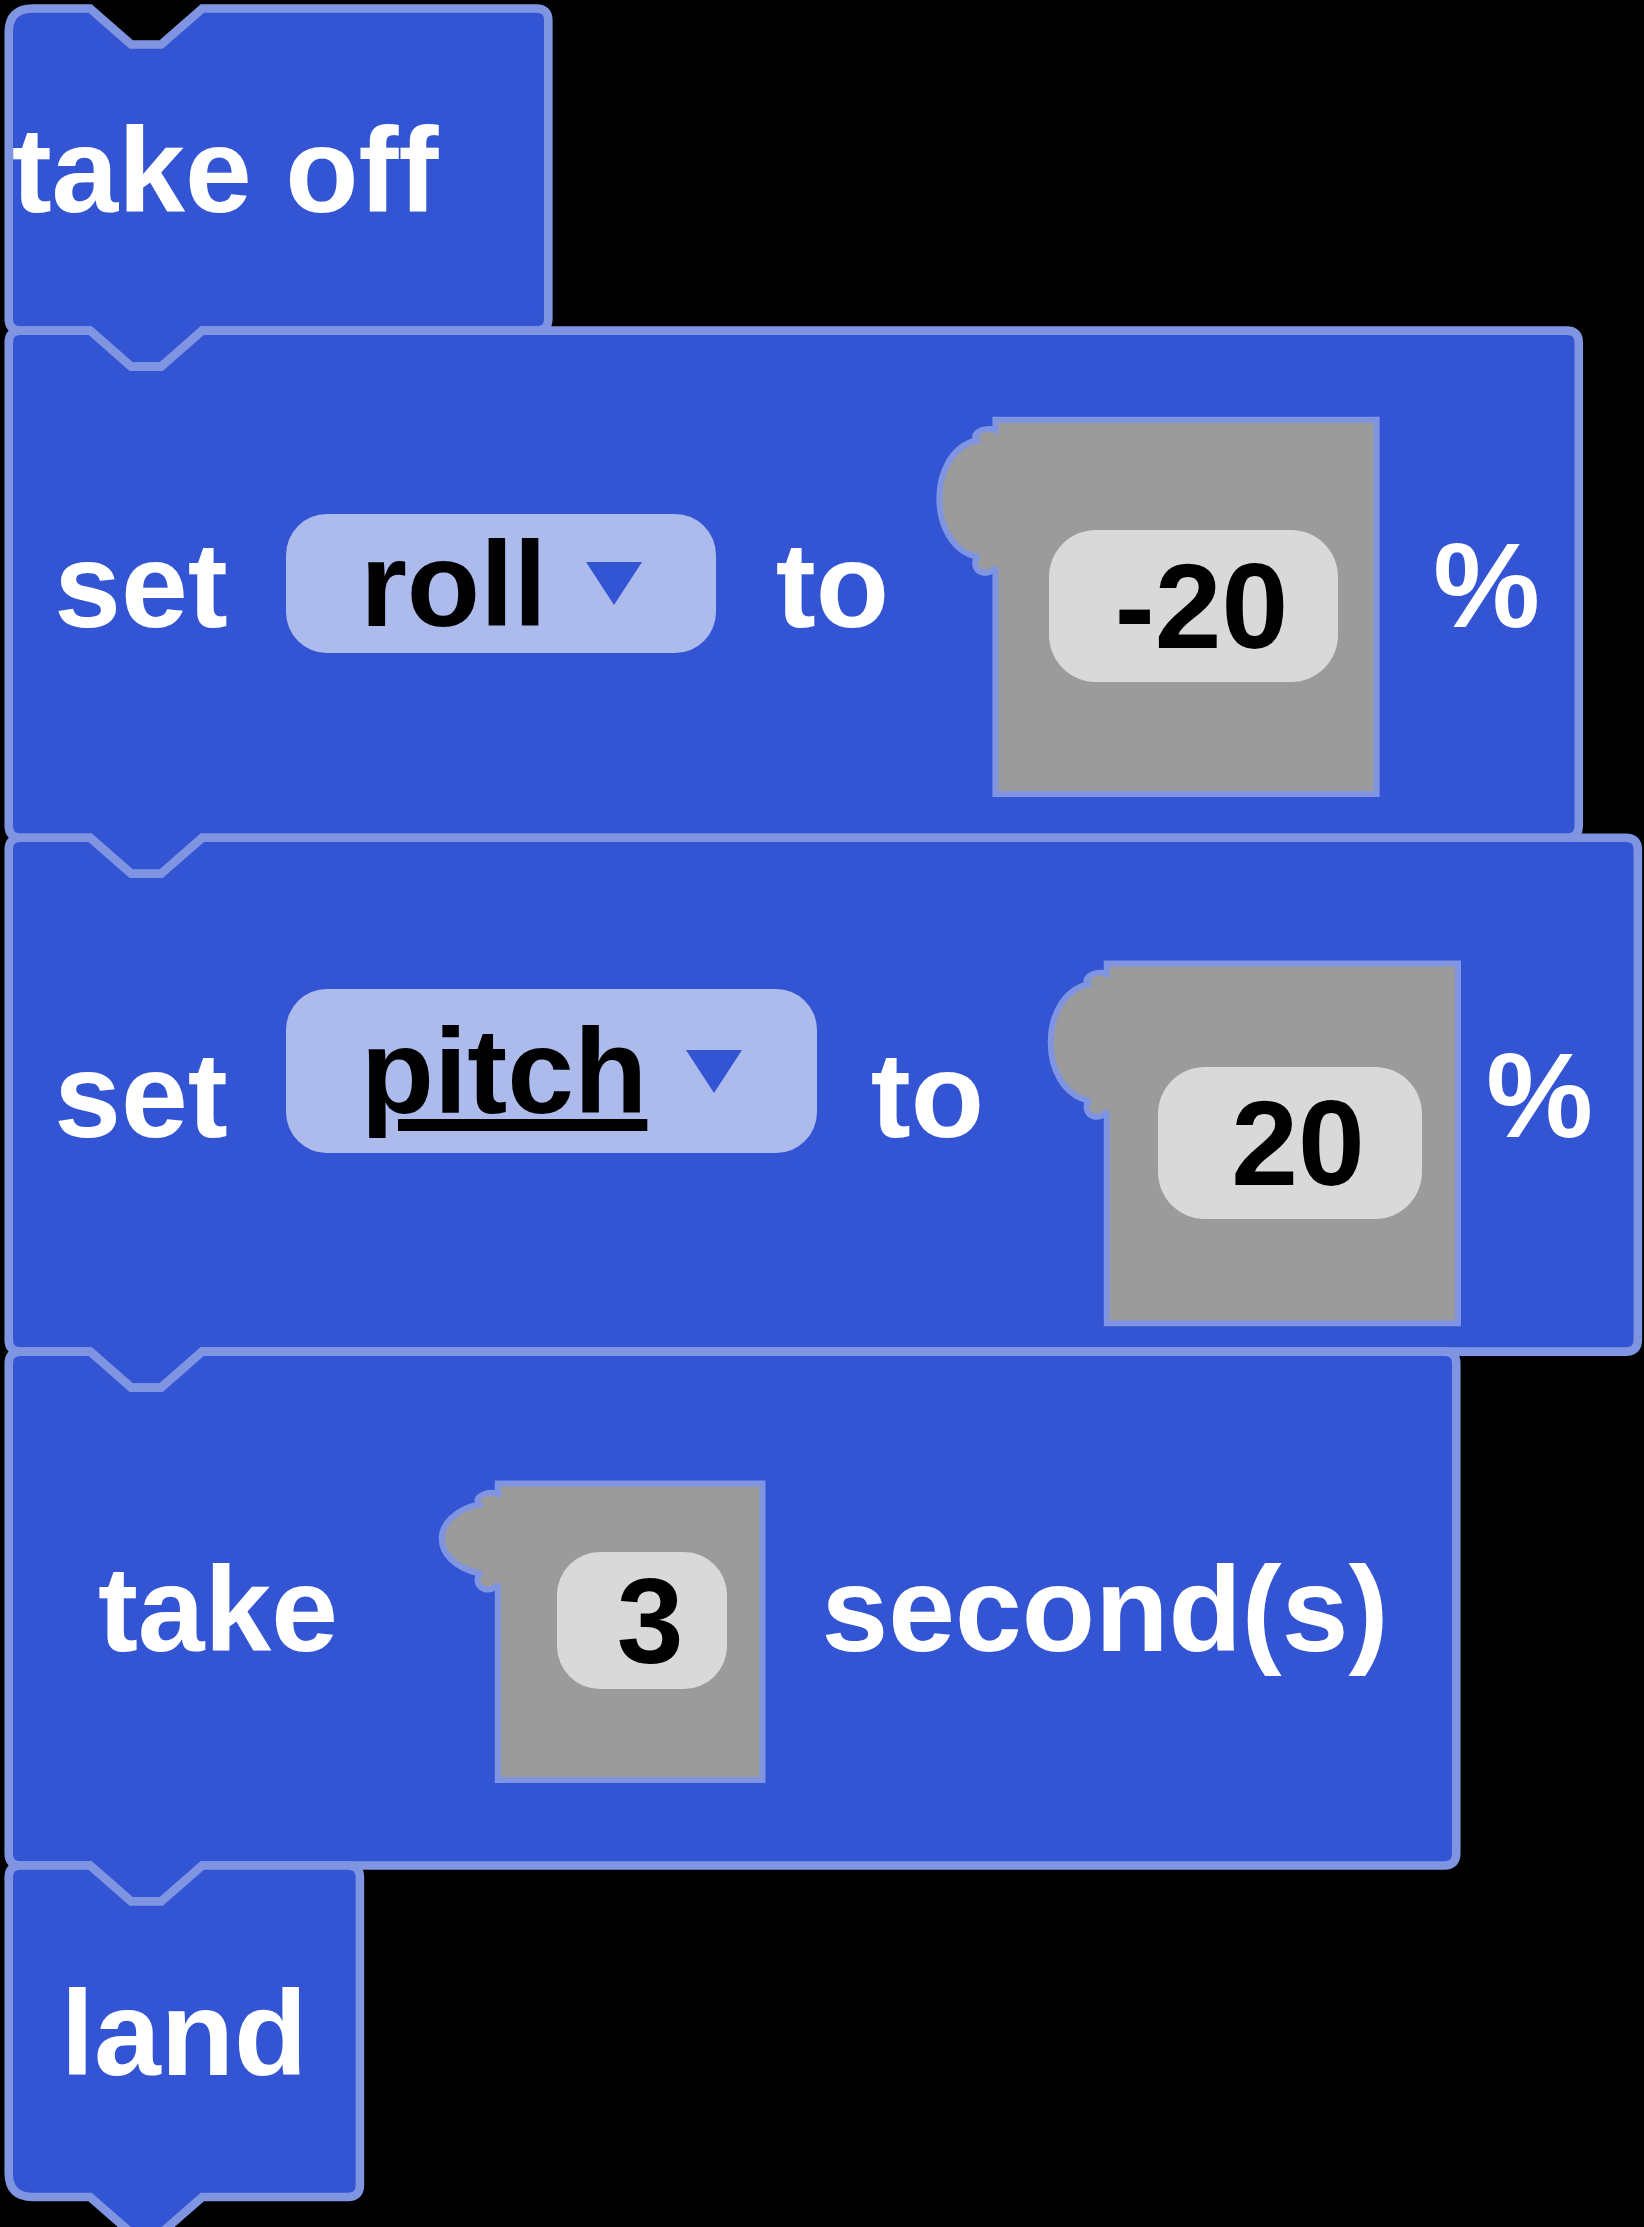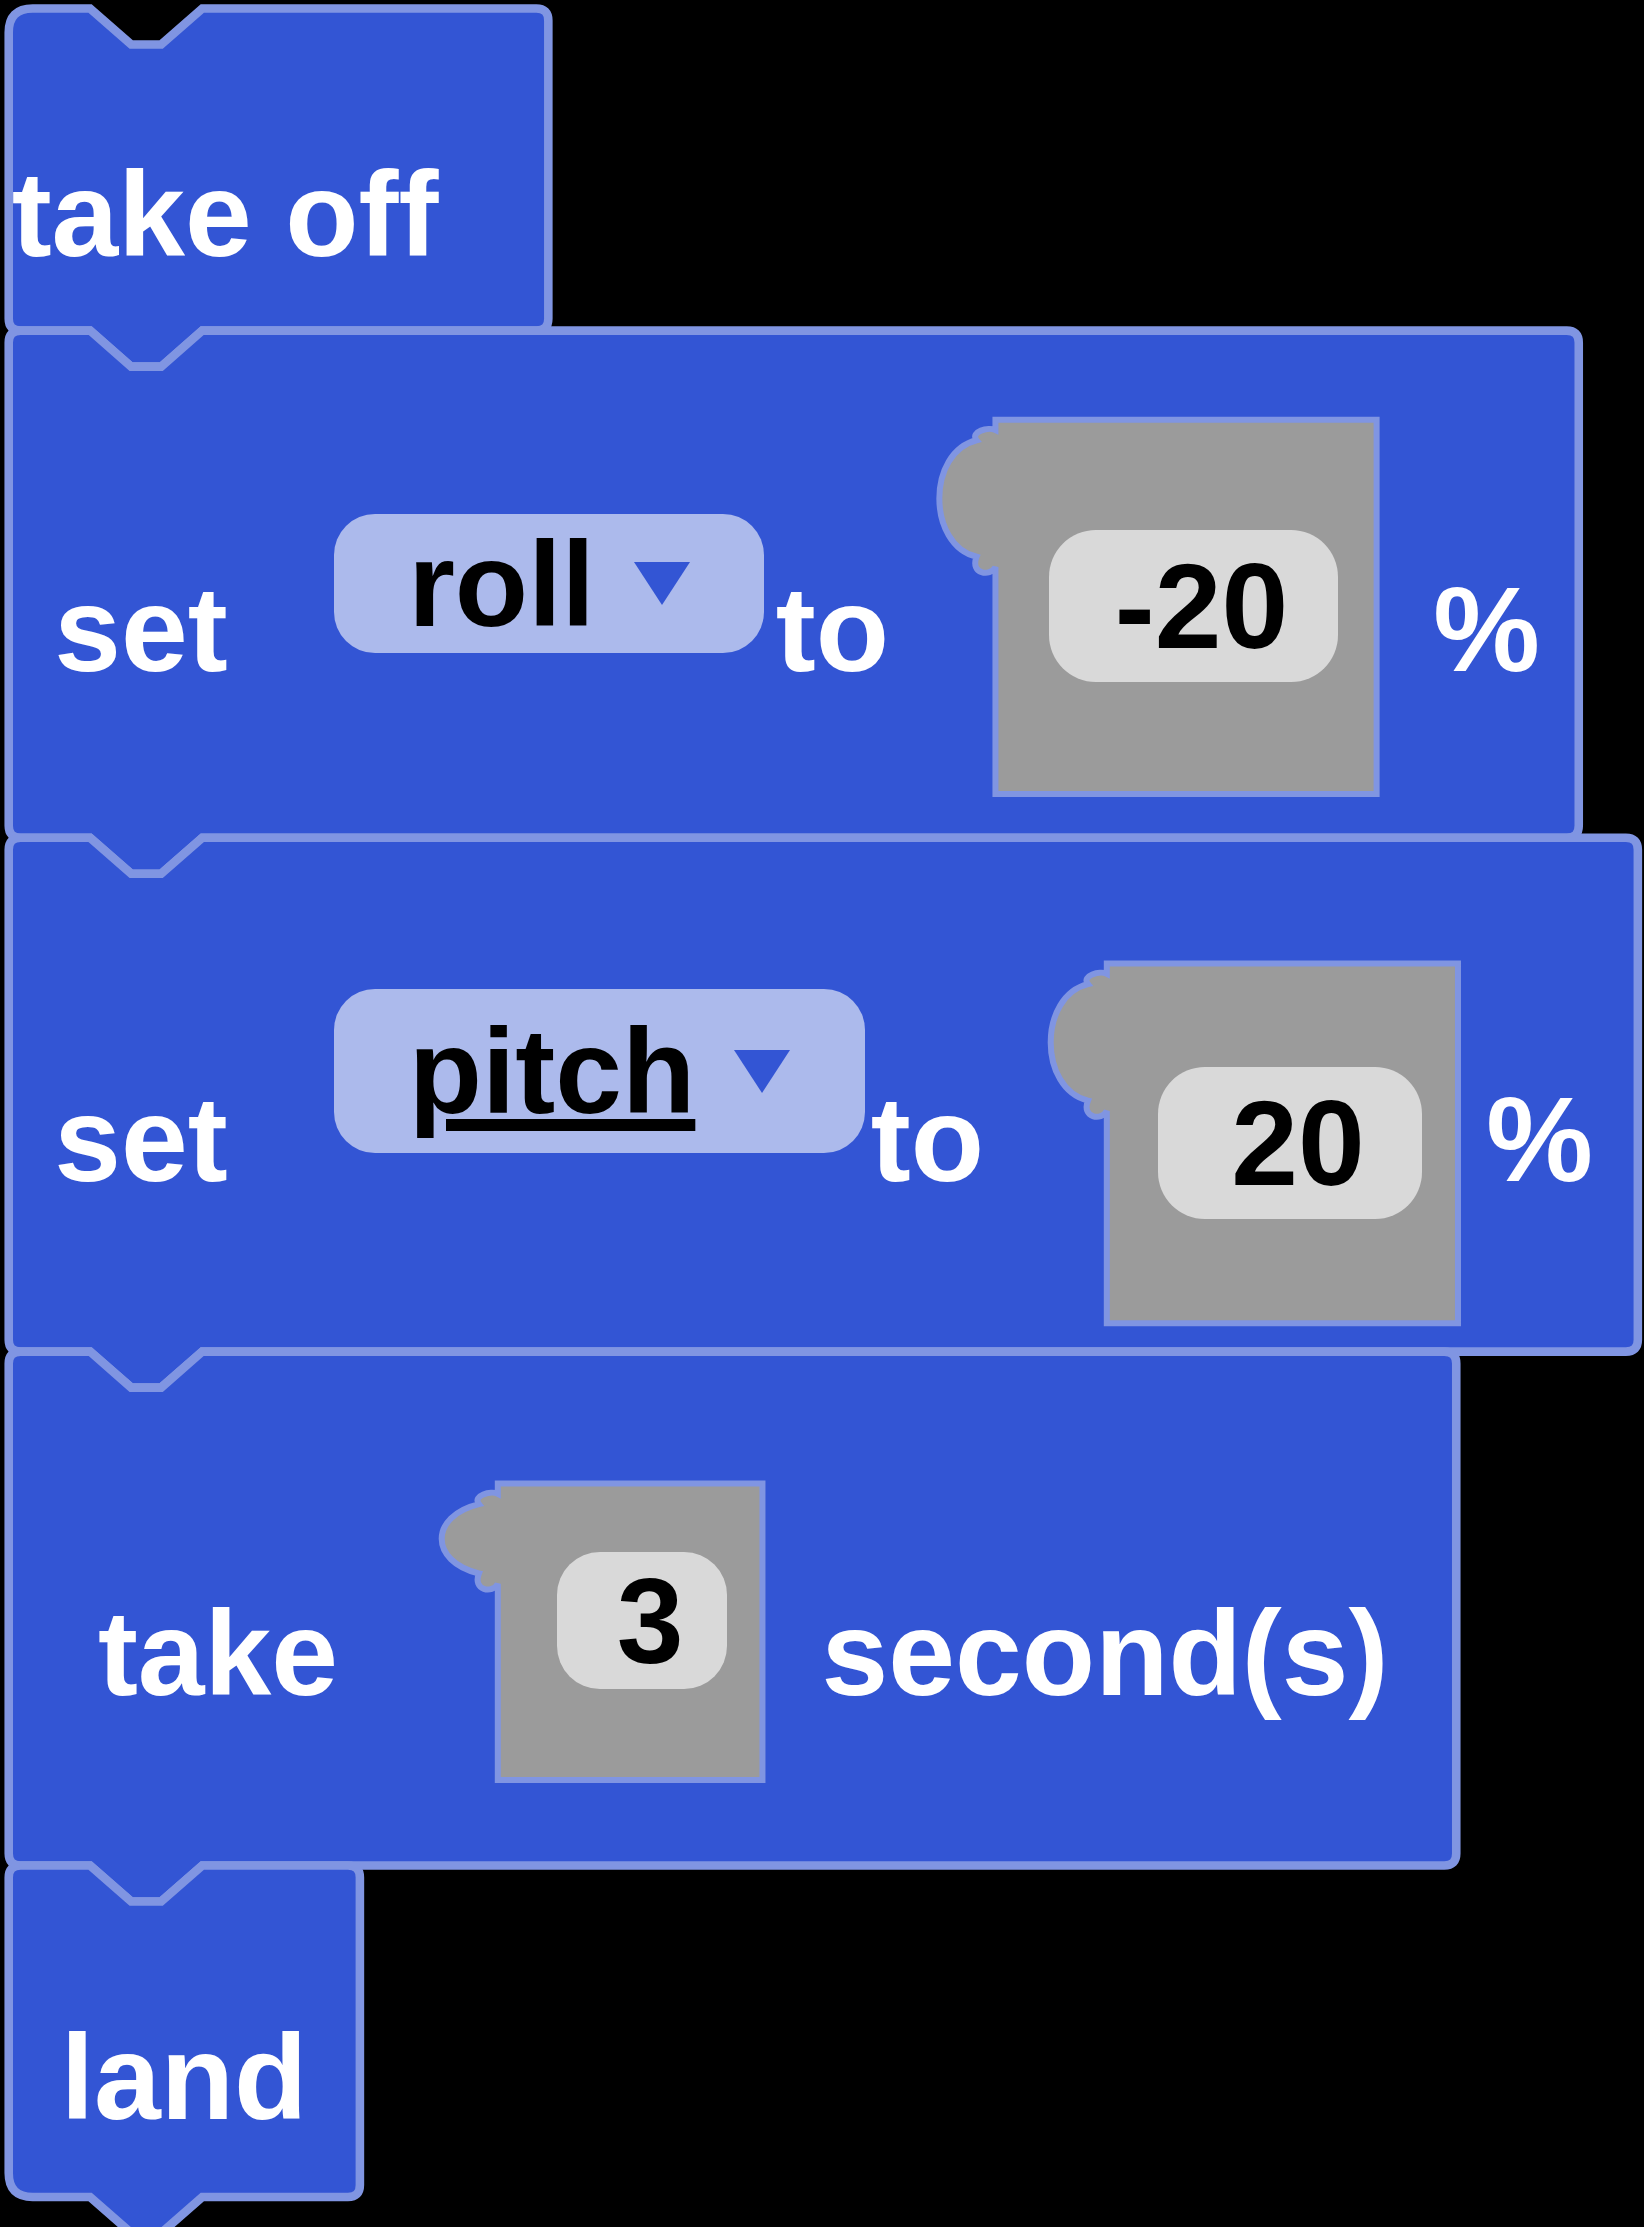--- a/index.html
+++ b/index.html
@@ -6,28 +6,26 @@
   #stage{
     position:relative;width:1644px;height:2227px;
     background:var(--bg,#000);overflow:hidden;
     font-family:"Liberation Sans",sans-serif;
   }
   #shapes{position:absolute;left:0;top:0;}
   .lbl{
     position:absolute;display:flex;align-items:center;justify-content:center;
     font-weight:700;font-size:120px;color:var(--label,#fff);white-space:nowrap;
     line-height:1;
-    margin-top:44px;
   }
   .dropdown{
     position:absolute;display:flex;align-items:center;justify-content:center;
     gap:39px;background:var(--dd,#acbaec);border-radius:41px;
     font-weight:700;font-size:120px;color:var(--ddtext,#000);line-height:1;
     cursor:pointer;
-    margin-left:48px;
   }
   .tri{
     width:0;height:0;
     border-left:28px solid transparent;border-right:28px solid transparent;
     border-top:43px solid var(--arrow,#3355d4);
   }
   .input{
     position:absolute;display:flex;align-items:center;justify-content:center;
     background:var(--input,#d9d9d9);border-radius:47px;
     font-weight:700;font-size:120px;color:var(--inputtext,#000);line-height:1;

